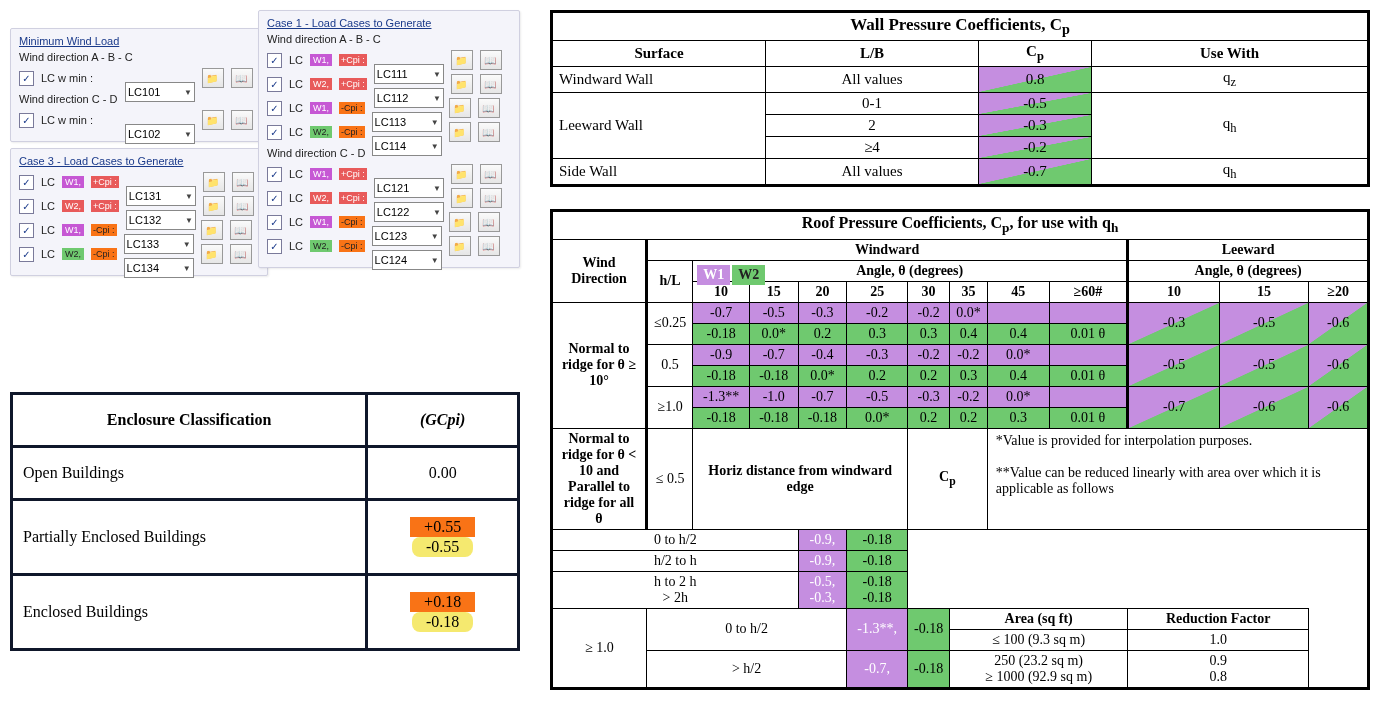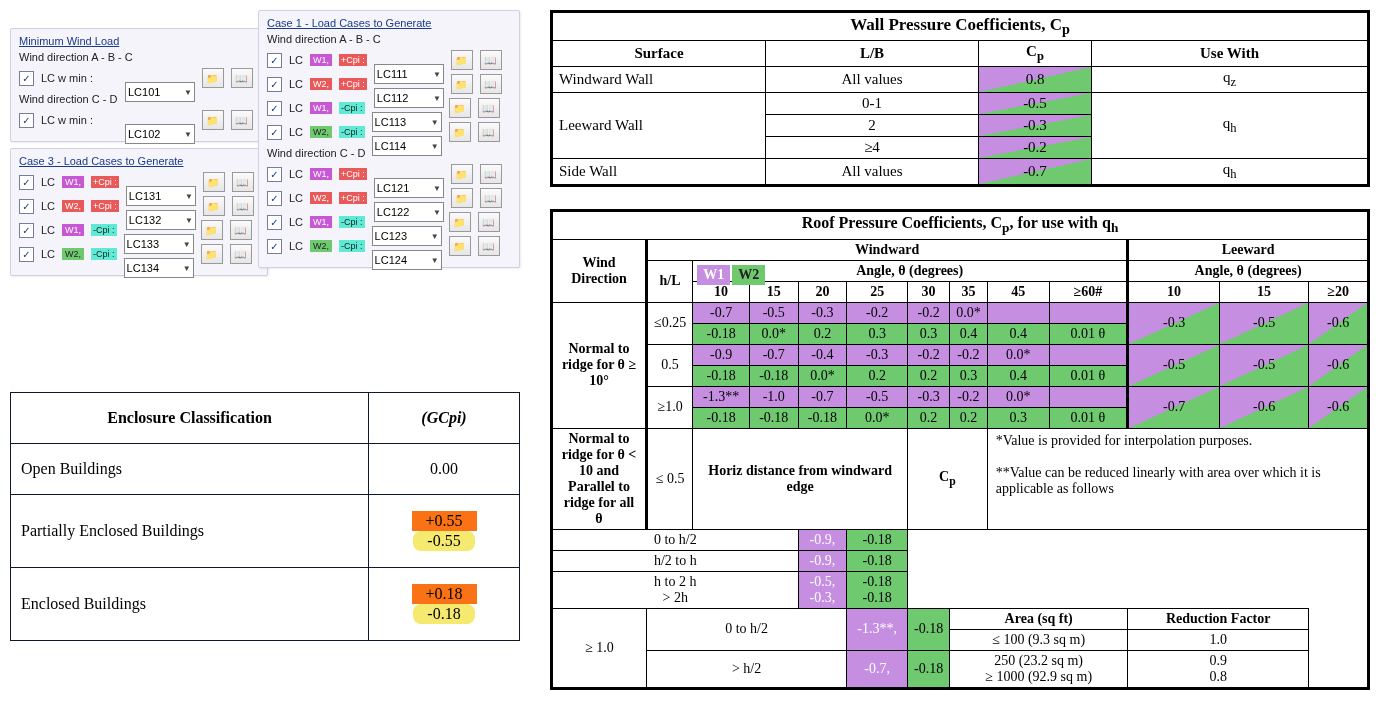--- a/index.html
+++ b/index.html
@@ -14,21 +14,21 @@
   .lc-row { display: flex; align-items: center; gap: 7px; margin: 2px 0; height: 22px;}
   .chk { width:13px;height:13px;border:1px solid #7a7a9a;background:#fff;display:inline-flex;align-items:center;justify-content:center;font-size:10px;color:#1a3a8a;}
   .chk::after{content:"✓";}
   .lc-label{font-size:11px;color:#222;}
   .tag{font-size:9px;padding:1px 3px;display:inline-block;}
   .tag-w1p{background:#c658d4;color:#fff;}
   .tag-w2p{background:#e85a5a;color:#fff;}
   .tag-w1m{background:#c658d4;color:#fff;}
   .tag-w2m{background:#6fc96f;color:#222;}
   .tag-cp{background:#e85a5a;color:#fff;padding:1px 2px;}
-  .tag-cm{background:#5eead4;color:#222;padding:1px 2px;}
+  .tag-cm{background:#f97316;color:#222;padding:1px 2px;}
   .sel{border:1px solid #888;background:#fff;height:18px;width:64px;font-size:11px;padding:0 2px;display:flex;align-items:center;justify-content:space-between;margin-top:28px;}
   .sel .arr{font-size:8px;color:#444;}
   .ibtn{width:20px;height:18px;border:1px solid #999;background:linear-gradient(#fafafa,#e6e6e6);display:inline-flex;align-items:center;justify-content:center;font-size:10px;}
   .top-panels{display:flex;gap:8px;align-items:flex-start;}
   .panel.small{width:240px;}
   .panel.med{width:248px;}
 
   
   table.ref { border-collapse: collapse; font-family:"Times New Roman", serif; font-size:15px; }
   table.ref td, table.ref th { border: 1px solid #000; padding: 2px 6px; }
@@ -37,21 +37,21 @@
   .center{text-align:center;}
   .green-cell{background:#6fc96f;}
   .purple-cell{background:#c58ee0;}
   .split-pg{position:relative;}
   .split-pg::before{content:"";position:absolute;inset:0;background:linear-gradient(to bottom right,#c58ee0 0 49.5%,#6fc96f 50.5% 100%);z-index:-1;}
   .w1tag{background:#c58ee0;color:#fff;font-weight:bold;padding:2px 6px;display:inline-block;margin-right:2px;font-size:14px;}
   .w2tag{background:#6fc96f;color:#222;font-weight:bold;padding:2px 6px;display:inline-block;font-size:14px;}
 
   
   table.enc{border-collapse:collapse;width:510px;font-size:16px;}
-  table.enc td, table.enc th{border:1px solid #0f172a;padding:16px 10px;margin-left:39px;}
+  table.enc td, table.enc th{border:3px solid #0f172a;padding:16px 10px;margin-left:39px;}
   .gc-pos{background:#f97316;display:inline-block;padding:1px 14px;}
   .gc-neg{background:#f5e96f;display:inline-block;padding:1px 14px;border-radius:8px;}
   .purple-txt{color:#8a2fc0;}
 </style>
 </head>
 <body>
 
 <div class="container">
 <div class="left-col">
 

